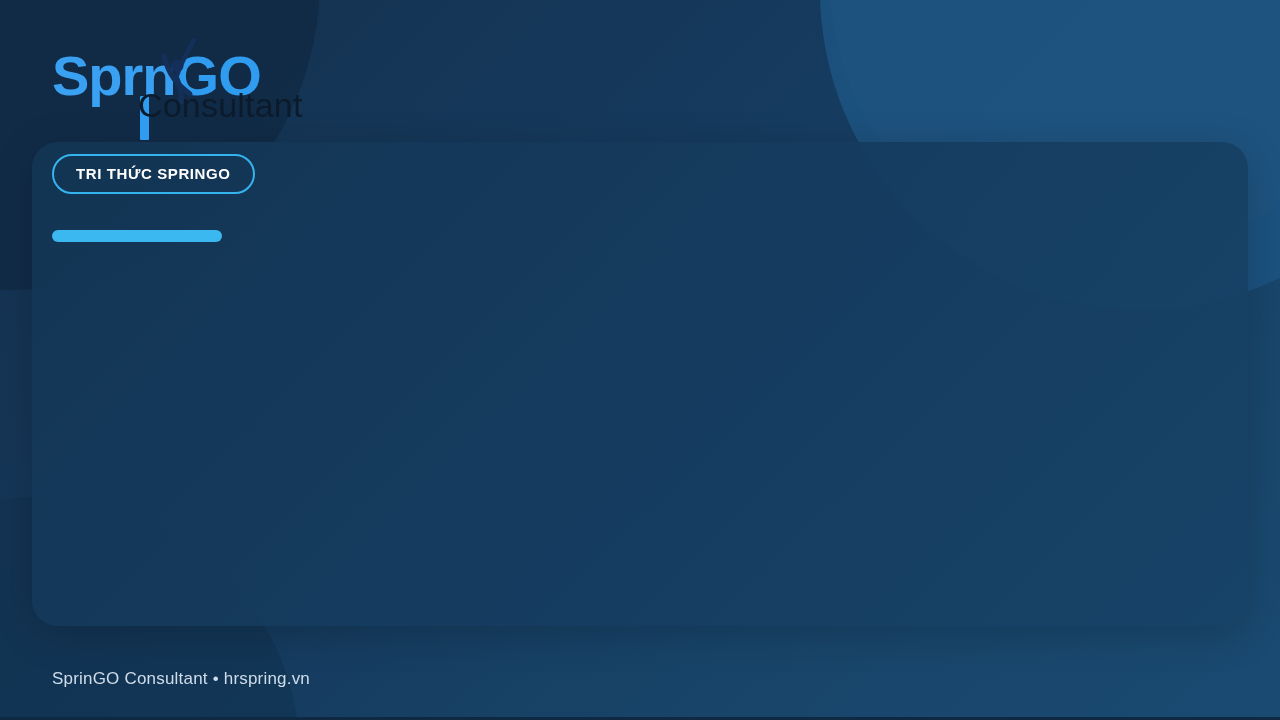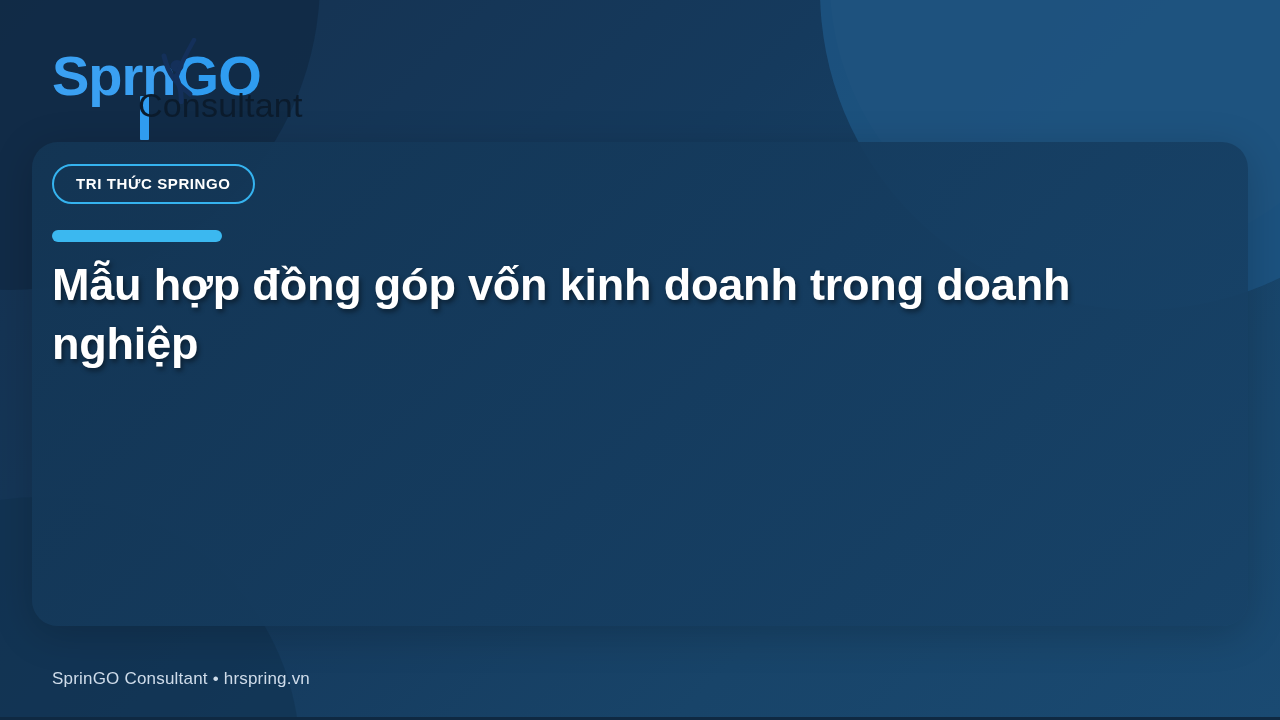--- a/index.html
+++ b/index.html
@@ -102,21 +102,21 @@
     position:absolute;
     left:88px; top:48px;
     width:9px; height:44px;
     background:#2f9cf0;
     border-radius:1px;
   }
 
   
   .badge {
     position:absolute;
-    left:52px; top:164px;
+    left:52px; top:154px;
     padding:9px 22px 10px;
     border:2px solid #35b3ef;
     border-radius:22px;
     background:transparent;
     color:#ffffff;
     font-size:15px;
     font-weight:bold;
     letter-spacing:.6px;
     white-space:nowrap;
     z-index:6;
@@ -181,17 +181,16 @@
       </svg>
       <div class="logo-tick"></div>
     </div>
     <div class="logo-sub">Consultant</div>
   </div>
 
   <div class="badge">TRI THỨC SPRINGO</div>
 
   <div class="accent-bar"></div>
 
-  <h1 class="headline">Mẫu hợp đồng góp vốn kinh doanh trong doanh nghiệp</h1>
 
   <div class="footer">SprinGO Consultant • hrspring.vn</div>
 
 </div>
 
 </body></html>

